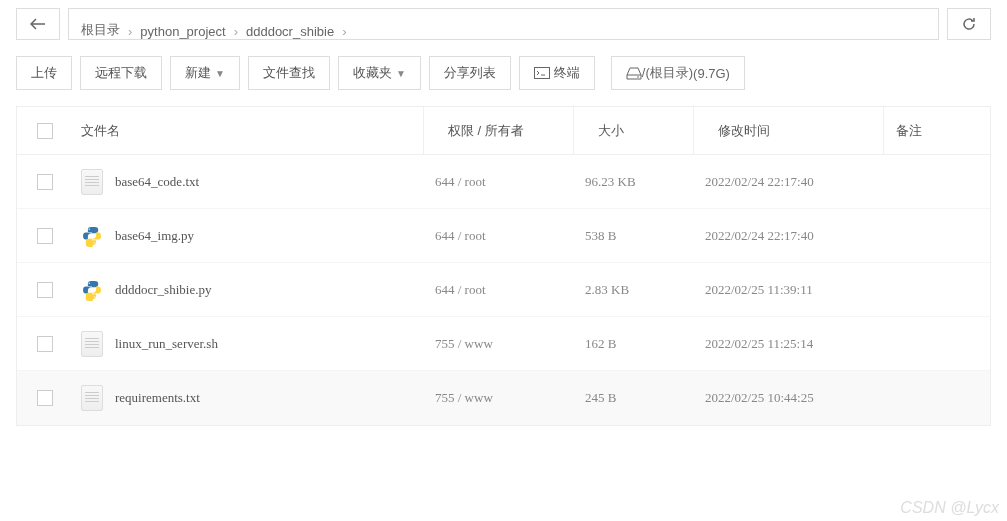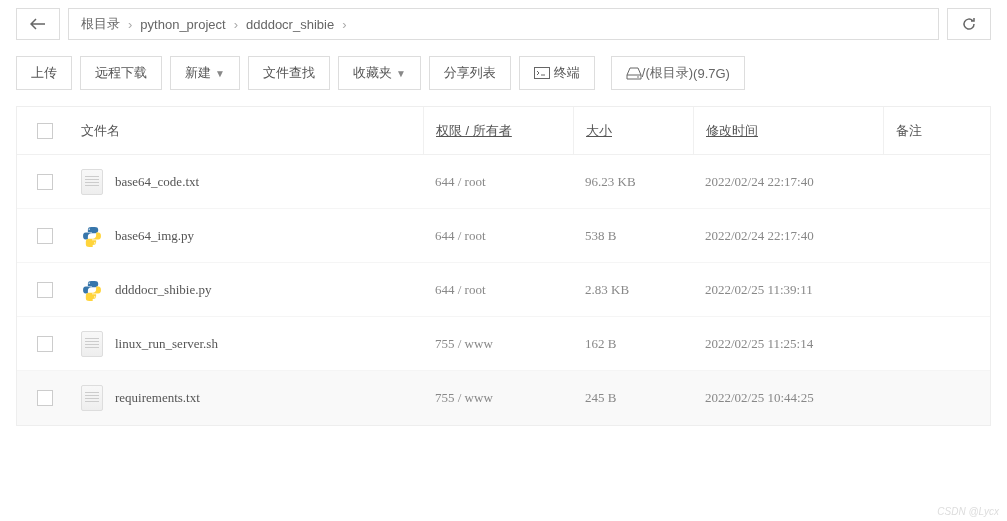--- a/index.html
+++ b/index.html
@@ -1,47 +1,47 @@
 <!DOCTYPE html>
 <html><head>
 <meta charset="utf-8">
 <style>
 * { box-sizing: border-box; margin: 0; padding: 0; }
 body { font-family: "Microsoft YaHei", Arial, sans-serif; font-size: 13px; color: #333; background: #fff; width: 1007px; }
 .top-bar { display: flex; padding: 8px 16px; gap: 8px; }
 .back-btn { width: 44px; height: 32px; border: 1px solid #ddd; background: #fff; display: flex; align-items: center; justify-content: center; cursor: pointer; }
-.breadcrumb { flex: 1; height: 32px; border: 1px solid #ddd; display: flex; align-items: center; padding: 0 12px; gap: 8px; color: #666; }
+.breadcrumb { flex: 1; height: 32px; border: 1px solid #ddd; display: flex; align-items: flex-end; padding: 0 12px; gap: 8px; color: #666; }
 .breadcrumb-item { color: #666; cursor: pointer; }
 .breadcrumb-sep { color: #aaa; }
 .refresh-btn { width: 44px; height: 32px; border: 1px solid #ddd; background: #fff; display: flex; align-items: center; justify-content: center; cursor: pointer; }
 .toolbar { display: flex; padding: 8px 16px 16px; gap: 8px; align-items: center; }
 .tool-btn { height: 34px; padding: 0 14px; border: 1px solid #ddd; background: #fff; display: flex; align-items: center; gap: 4px; cursor: pointer; color: #555; }
 .tool-btn .chev { font-size: 10px; color: #888; }
 .disk-info { display: flex; align-items: center; color: #666; margin-left: 8px; padding: 0 14px; height: 34px; border: 1px solid #ddd; }
 .table { border: 1px solid #eee; margin: 0 16px 8px; }
 .thead { display: flex; align-items: center; height: 48px; border-bottom: 1px solid #f0f0f0; background: #fff; }
 .col-check { width: 56px; display: flex; justify-content: center; }
 .col-name { width: 350px; padding-left: 8px; display: flex; align-items: center; gap: 12px; }
 .col-perm { width: 150px; color: #888; }
 .col-size { width: 120px; color: #888; }
 .col-time { width: 190px; color: #888; }
 .col-note { flex: 1; color: #888; }
 .thead .col { color: #555; font-weight: normal; }
-.thead .col-perm, .thead .col-size, .thead .col-time { border-left: 1px solid #f0f0f0; height: 100%; display: flex; align-items: center; padding-left: 12px; text-decoration: underline; }
+.thead .col-perm, .thead .col-size, .thead .col-time { border-left: 1px solid #f0f0f0; height: 100%; display: flex; align-items: center; padding-left: 24px; }
 .thead .col-note { border-left: 1px solid #f0f0f0; height: 100%; display: flex; align-items: center; padding-left: 12px; }
 .row { display: flex; align-items: center; height: 54px; border-bottom: 1px solid #f5f5f5; font-family: Liberation Serif, serif; }
 .row:last-child { background: #f9f9f9; border-bottom: none; }
 .row .col-perm, .row .col-size, .row .col-time { padding-left: 12px; }
 .checkbox { width: 16px; height: 16px; border: 1px solid #ccc; background: #fff; }
 .file-icon { width: 22px; height: 26px; display: flex; align-items: center; justify-content: center; }
 .txt-icon { background: linear-gradient(#f8f8f8, #eee); border: 1px solid #ddd; border-radius: 2px; position: relative; }
 .txt-icon::before { content: ""; position: absolute; top: 6px; left: 3px; right: 3px; height: 1px; background: #ccc; box-shadow: 0 3px 0 #ccc, 0 6px 0 #ccc, 0 9px 0 #ccc; }
 .py-icon svg { width: 24px; height: 24px; }
 .filename { color: #555; }
-.watermark { position: fixed; right: 8px; bottom: 4px; color: #ddd; font-size: 10px; font-style: italic; pointer-events: none; }
+.watermark { position: fixed; right: 8px; bottom: 4px; color: #ddd; font-size: 16px; font-style: italic; pointer-events: none; }
 </style>
 </head>
 <body>
 
 <div class="top-bar">
   <div class="back-btn">
     <svg width="16" height="12" viewBox="0 0 16 12">
         <path d="M6 1 L1 6 L6 11 M1 6 L15 6" stroke="#666" stroke-width="1.5" fill="none"></path>
       </svg>
   </div>

